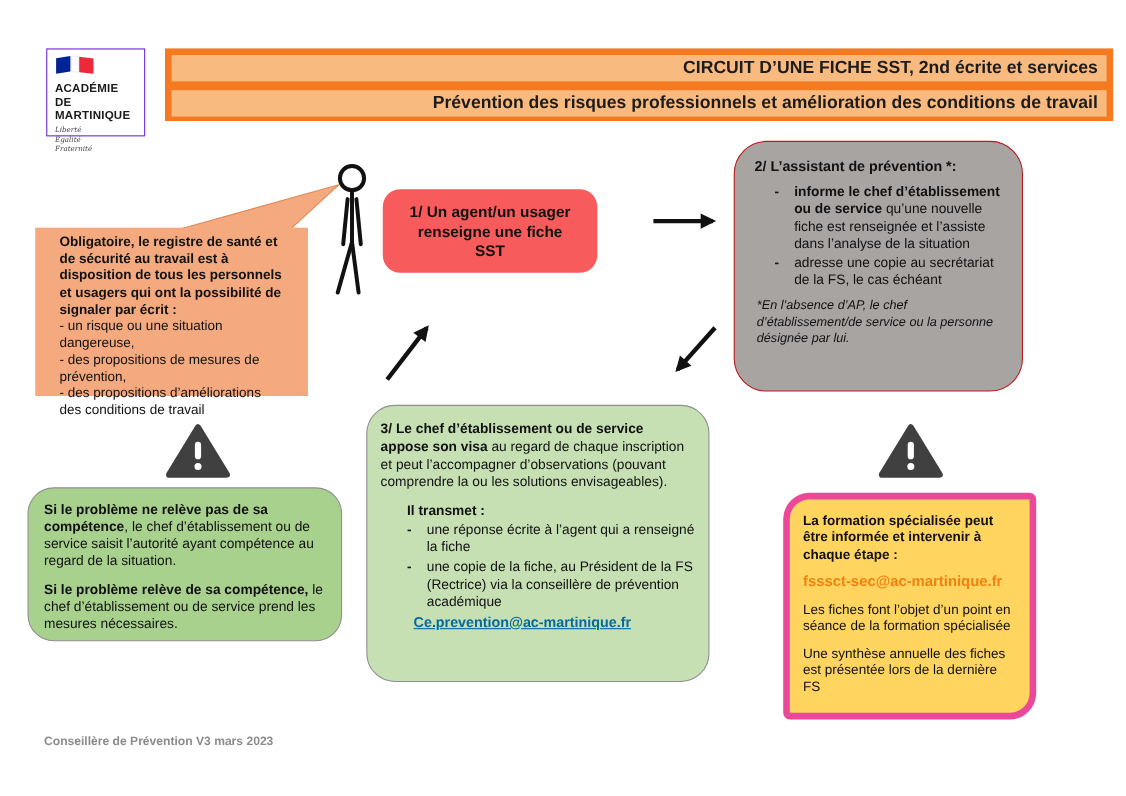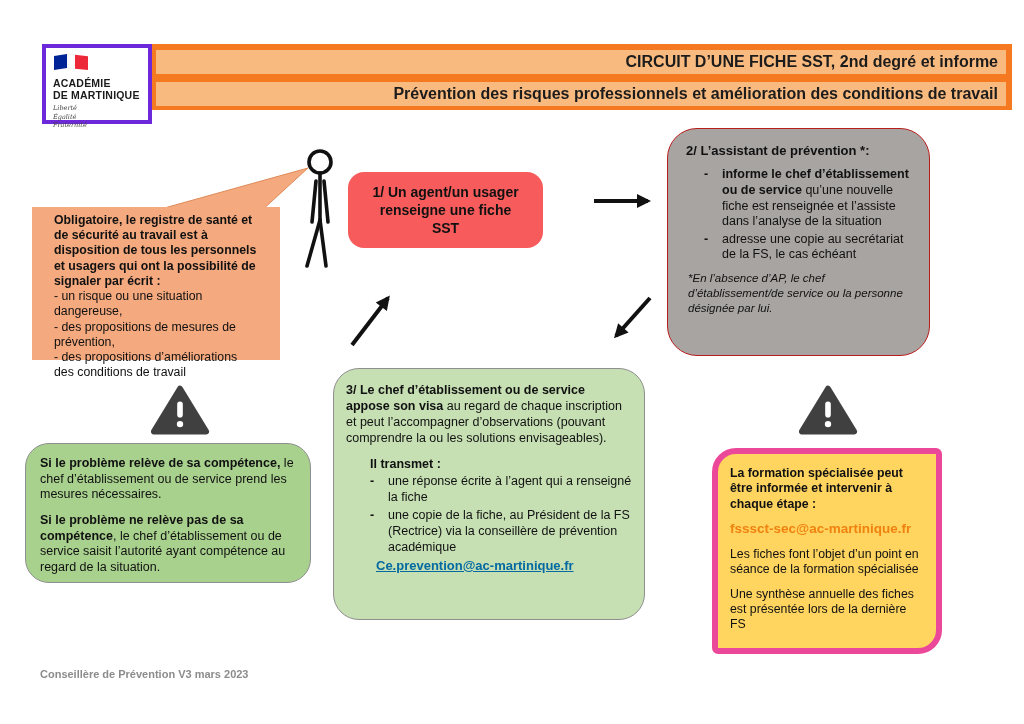--- a/index.html
+++ b/index.html
@@ -1,22 +1,22 @@
 <!DOCTYPE html>
 <html><head>
 <meta charset="utf-8">
 <style>
   * { box-sizing: border-box; margin: 0; padding: 0; }
   html,body { background:#fff; }
   body { font-family: "Liberation Sans", "DejaVu Sans", sans-serif; }
   .canvas { position: relative; width: 1024px; height: 724px; background: #fff; overflow: hidden; }
 
   
-  .logo { position:absolute; left:42px; top:44px; width:110px; height:80px;
-          background:#fff; border:4px solid #6d28d9; z-index:5; padding:5px 7px; }
+  .logo { position:absolute; left:42px; top:44px; width:90px; height:80px;
+          background:#fff; border:1px solid #6d28d9; z-index:5; padding:5px 7px; }
   .logo .flag { margin-bottom:2px; }
   .logo .name { font-weight:bold; font-size:10.5px; line-height:1.15; color:#1a1a1a; letter-spacing:.2px; }
   .logo .motto { margin-top:3px; font-family:"DejaVu Serif", serif; font-style:italic;
                  font-size:6.5px; line-height:1.3; color:#444; }
 
   
   .header-bar { position:absolute; left:150px; top:44px; width:862px; height:66px;
                 background:#F47920; z-index:1; }
   .header-strip { position:absolute; left:6px; right:6px; height:24px; background:#F9BA7F;
                   display:flex; align-items:center; justify-content:flex-end;
@@ -72,21 +72,21 @@
   .footer { left:40px; top:668px; font-size:11px; font-weight:600; color:#8c8c8c; }
 
   b { font-weight:bold; }
 </style>
 </head>
 <body>
 
 <div class="canvas">
 
   <div class="header-bar">
-    <div class="header-strip strip1">CIRCUIT D’UNE FICHE SST, 2nd degré et informe</div>
+    <div class="header-strip strip1">CIRCUIT D’UNE FICHE SST, 2nd écrite et services</div>
     <div class="header-strip strip2">Prévention des risques professionnels et amélioration des conditions de travail</div>
   </div>
 
   <div class="logo">
     <div class="flag">
       <svg width="36" height="18" viewBox="0 0 36 18">
         <path d="M1 3 L14 1 L14 15 L1 17 Z" fill="#002395"></path>
         <path d="M15 1 L21 1.6 L21 15.6 L15 15 Z" fill="#ffffff" stroke="#ddd" stroke-width="0.4"></path>
         <path d="M22 1.7 L35 3.2 L35 17 L22 15.7 Z" fill="#ED2939"></path>
       </svg>
@@ -172,22 +172,22 @@
     <circle cx="32" cy="43" r="3.4" fill="#fff"></circle>
   </svg>
 
   <svg class="abs" style="left:798px; top:383px;" width="60" height="54" viewBox="0 0 64 56">
     <path d="M32 5 L60 51 L4 51 Z" fill="#404040" stroke="#404040" stroke-width="6" stroke-linejoin="round"></path>
     <rect x="29" y="19" width="6" height="17" rx="3" fill="#fff"></rect>
     <circle cx="32" cy="43" r="3.4" fill="#fff"></circle>
   </svg>
 
   <div class="abs green-left">
+    <p><b>Si le problème ne relève pas de sa compétence</b><span>, le chef d’établissement ou de service saisit l’autorité ayant compétence au regard de la situation.</span></p>
     <p><b>Si le problème relève de sa compétence,</b><span> le chef d’établissement ou de service prend les mesures nécessaires.</span></p>
-    <p><b>Si le problème ne relève pas de sa compétence</b><span>, le chef d’établissement ou de service saisit l’autorité ayant compétence au regard de la situation.</span></p>
   </div>
 
   <div class="abs green-center">
     <p><b>3/ Le chef d’établissement ou de service appose son visa</b><span> au regard de chaque inscription et peut l’accompagner d’observations (pouvant comprendre la ou les solutions envisageables).</span></p>
     <div class="transmit">Il transmet :</div>
     <div class="li-row">
       <span class="dash">-</span>
       <span>une réponse écrite à l’agent qui a renseigné la fiche</span>
     </div>
     <div class="li-row">

